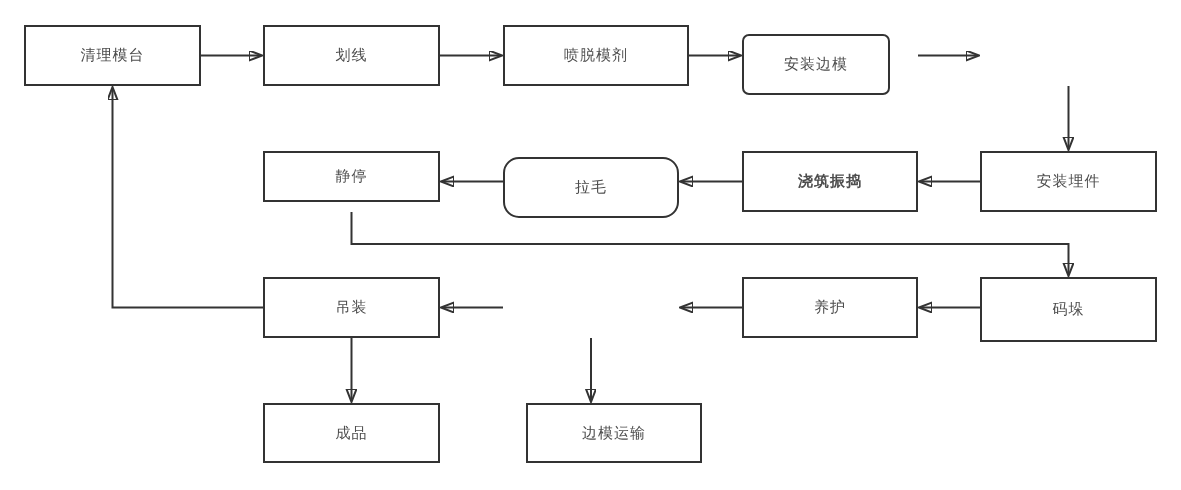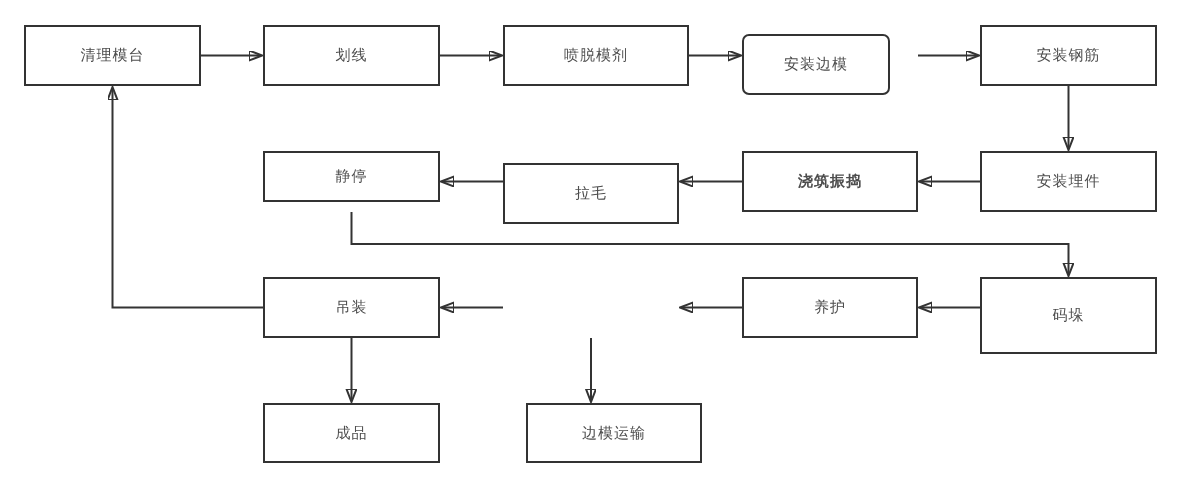--- a/index.html
+++ b/index.html
@@ -41,23 +41,23 @@
     white-space:nowrap;
   }
   
   .n0 {left:24px;  top:25px;  width:177px; height:61px;}
   .n1 {left:263px; top:25px;  width:177px; height:61px;}
   .n2 {left:503px; top:25px;  width:186px; height:61px;}
   .n3 {left:742px; top:34px;  width:148px; height:61px;border-radius:7px;}
   .n4 {left:980px; top:25px;  width:177px; height:61px;}
   .n5 {left:980px; top:151px; width:177px; height:61px;}
   .n6 {left:742px; top:151px; width:176px; height:61px;font-weight:bold;}
-  .n7 {left:503px; top:163px; width:176px; height:61px;}
+  .n7 {left:503px; top:157px; width:176px; height:61px;border-radius:16px;}
   .n8 {left:263px; top:151px; width:177px; height:51px;}
-  .n9 {left:980px; top:277px; width:177px; height:77px;}
+  .n9 {left:980px; top:277px; width:177px; height:65px;}
   .n10{left:742px; top:277px; width:176px; height:61px;}
   .n11{left:503px; top:277px; width:176px; height:61px;}
   .n12{left:263px; top:277px; width:177px; height:61px;}
   .n13{left:263px; top:403px; width:177px; height:60px;}
   .n14{left:526px; top:403px; width:176px; height:60px;}
 </style>
 </head>
 <body>
 
 <div class="canvas">
@@ -89,21 +89,20 @@
     <path d="M263,307.5 L112.5,307.5 L112.5,88" marker-end="url(#arrow)"></path>
 
     <path d="M351.5,338 L351.5,401" marker-end="url(#arrow)"></path>
     <path d="M591,338 L591,401" marker-end="url(#arrow)"></path>
   </svg>
 
   <div class="node n0">清理模台</div>
   <div class="node n1">划线</div>
   <div class="node n2">喷脱模剂</div>
   <div class="node n3">安装边模</div>
-  <div class="node n4">安装钢筋</div>
 
   <div class="node n5">安装埋件</div>
   <div class="node n6">浇筑振捣</div>
   <div class="node n7">拉毛</div>
   <div class="node n8">静停</div>
 
   <div class="node n9">码垛</div>
   <div class="node n10">养护</div>
   <div class="node n12">吊装</div>
 

